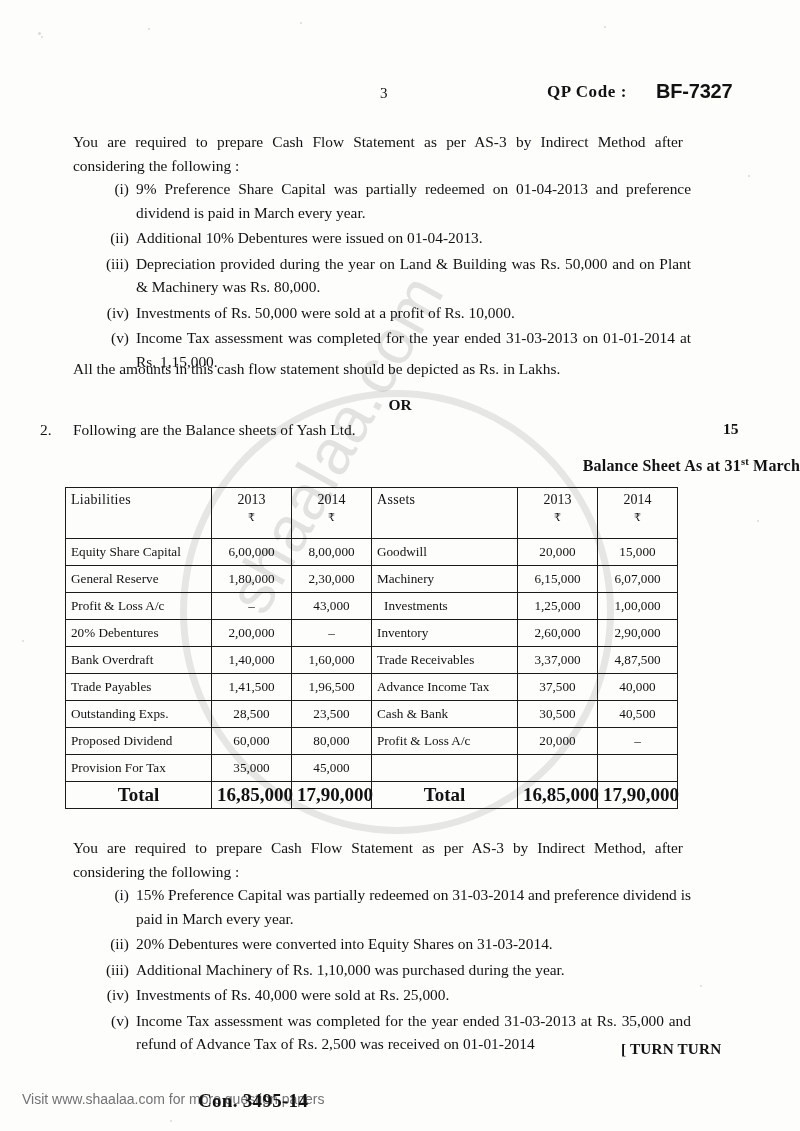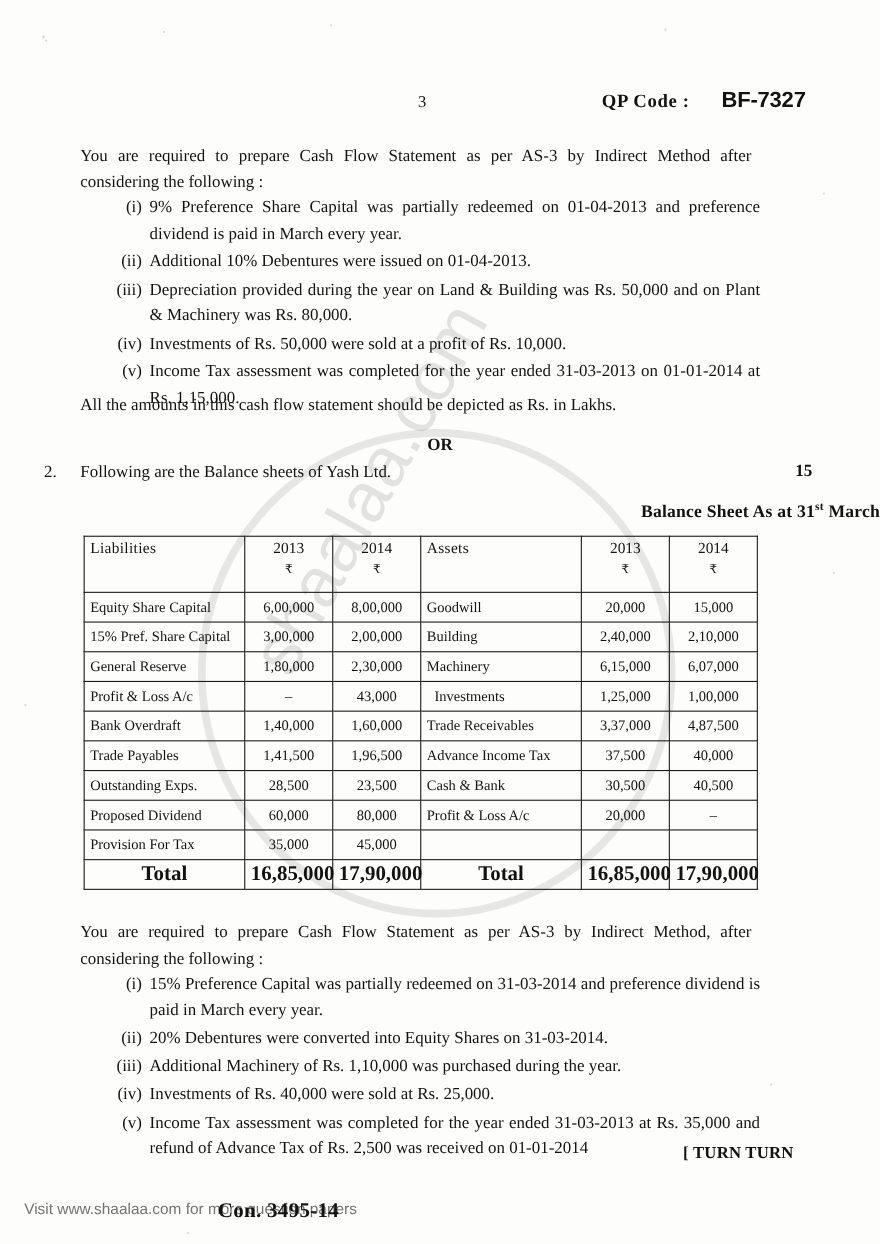--- a/index.html
+++ b/index.html
@@ -182,21 +182,21 @@
     text-align: right;
     font-size: 16px;
     font-weight: bold;
     letter-spacing: .2px;
   }
   .table-title sup { font-size: 10.5px; }
 
   
   table.bs {
     position: absolute;
-    left: 76px;
+    left: 65px;
     top: 487px;
     width: 608px;
     border-collapse: collapse;
     font-size: 13.2px;
     table-layout: fixed;
     padding-left: 48px;
   }
   table.bs th, table.bs td {
     border: 1px solid #1b1b1b;
     padding: 0 5px;
@@ -370,42 +370,42 @@
     <tbody>
       <tr>
         <td class="label">Equity Share Capital</td>
         <td class="num">6,00,000</td>
         <td class="num">8,00,000</td>
         <td class="label">Goodwill</td>
         <td class="num">20,000</td>
         <td class="num">15,000</td>
       </tr>
       <tr>
-        <td class="label">15% Pref. Share Capital</td>
-        <td class="num">3,00,000</td>
-        <td class="num">2,00,000</td>
-        <td class="label">Building</td>
-        <td class="num">2,40,000</td>
-        <td class="num">2,10,000</td>
-      </tr>
-      <tr>
         <td class="label">General Reserve</td>
         <td class="num">1,80,000</td>
         <td class="num">2,30,000</td>
         <td class="label">Machinery</td>
         <td class="num">6,15,000</td>
         <td class="num">6,07,000</td>
       </tr>
       <tr>
         <td class="label">Profit &amp; Loss A/c</td>
         <td class="num">–</td>
         <td class="num">43,000</td>
         <td class="label indent">Investments</td>
         <td class="num">1,25,000</td>
         <td class="num">1,00,000</td>
+      </tr>
+      <tr>
+        <td class="label">20% Debentures</td>
+        <td class="num">2,00,000</td>
+        <td class="num">–</td>
+        <td class="label">Inventory</td>
+        <td class="num">2,60,000</td>
+        <td class="num">2,90,000</td>
       </tr>
       <tr>
         <td class="label">Bank Overdraft</td>
         <td class="num">1,40,000</td>
         <td class="num">1,60,000</td>
         <td class="label">Trade Receivables</td>
         <td class="num">3,37,000</td>
         <td class="num">4,87,500</td>
       </tr>
       <tr>

